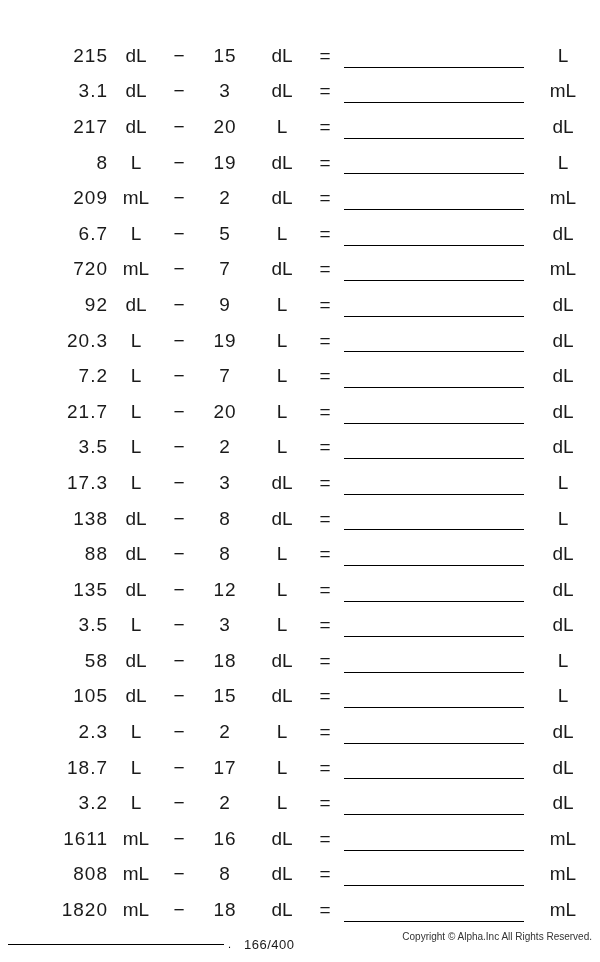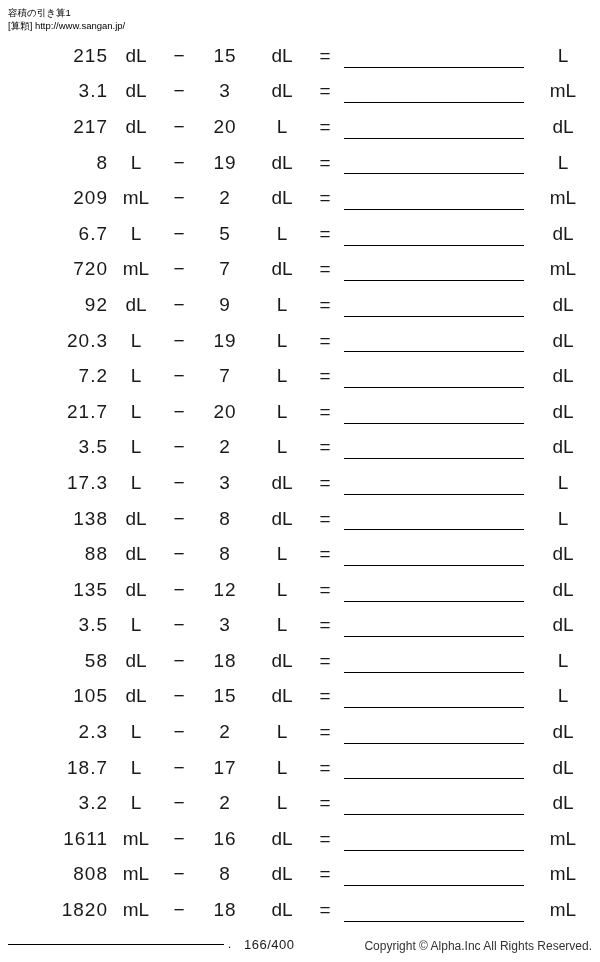--- a/index.html
+++ b/index.html
@@ -116,34 +116,30 @@
     position: absolute;
     left: 244px;
     bottom: 10px;
     font-size: 13px;
     color: #1a1a1a;
     letter-spacing: 0.5px;
   }
   .footer-copy {
     position: absolute;
     right: 8px;
-    bottom: 9px;
-    font-size: 12px;
+    bottom: 20px;
+    font-size: 10px;
     color: #333;
   }
 </style>
 </head>
 <body>
 
 <div class="page">
 
-  <div class="header">
-    <div>容積の引き算1</div>
-    <div>[算顆] http://www.sangan.jp/</div>
-  </div>
 
   <div class="problems">
       <div class="row">
         <div class="c-num1">215</div>
         <div class="c-unit1">dL</div>
         <div class="c-op">−</div>
         <div class="c-num2">15</div>
         <div class="c-unit2">dL</div>
         <div class="c-eq">=</div>
         <div class="c-answer">

